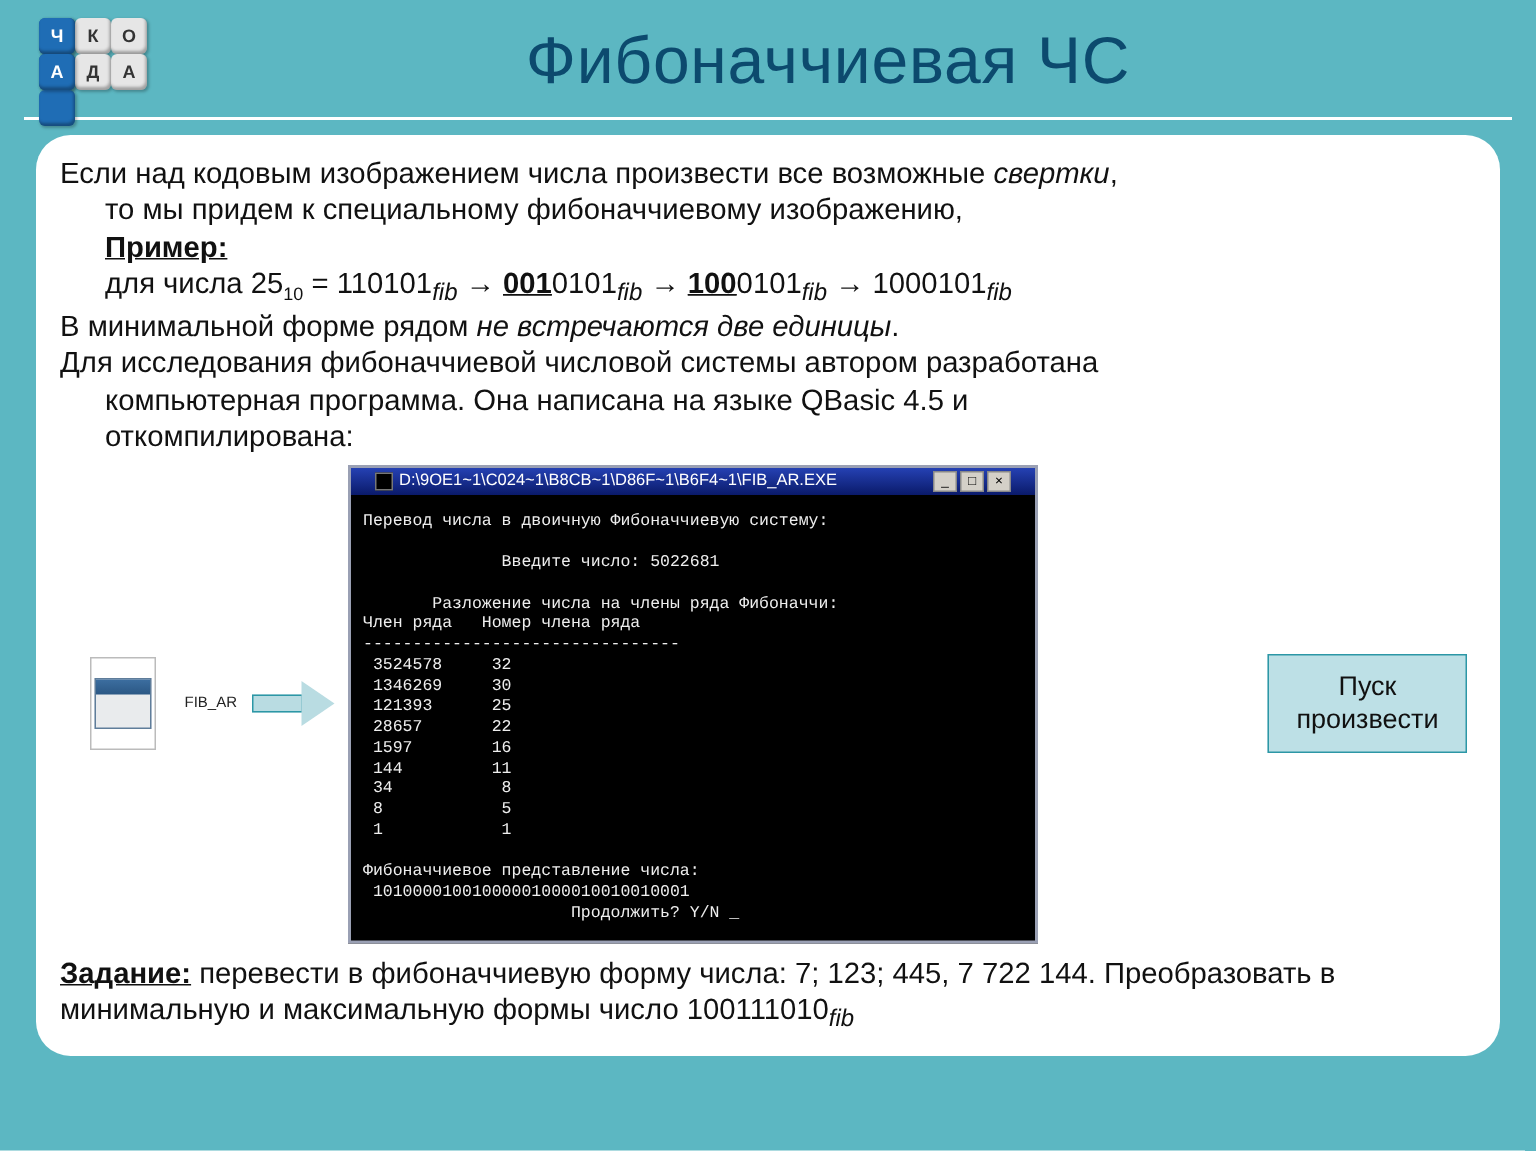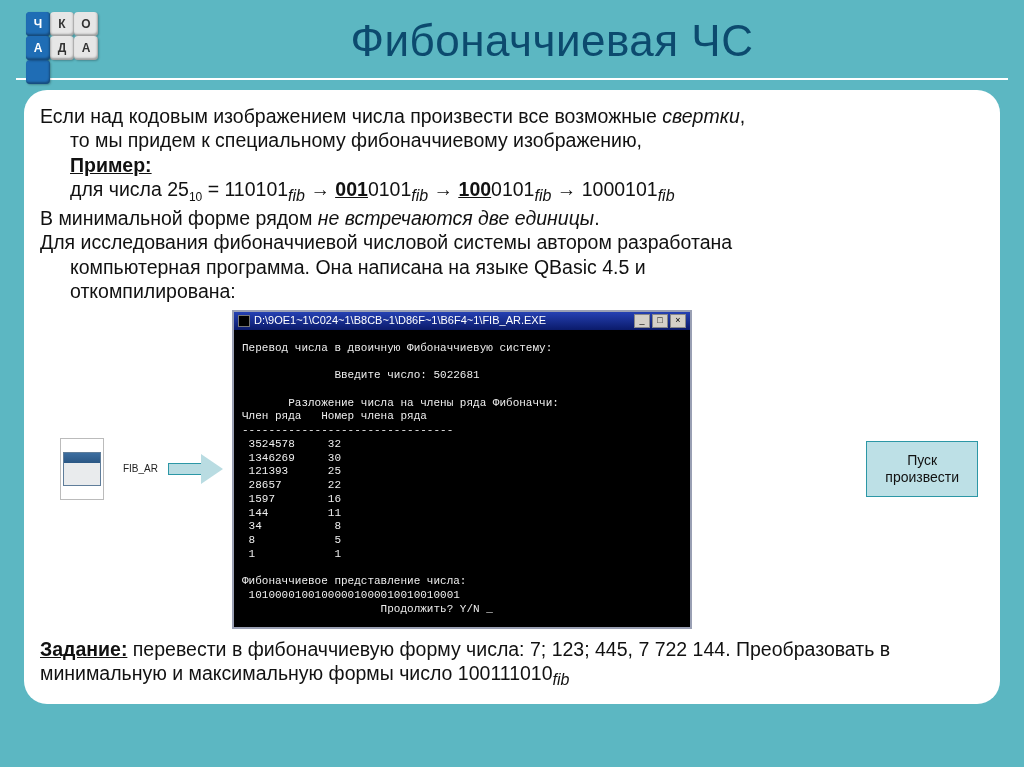--- a/index.html
+++ b/index.html
@@ -119,37 +119,37 @@
     font-family: "Courier New", monospace;
     color:#eee;
     font-size: 11px;
     line-height: 1.25;
   }
   .titlebar {
     background: linear-gradient(#2541b3,#0a1a6a);
     color:#fff;
     font-size: 11px;
     font-family: Tahoma, Arial, sans-serif;
-    padding: 2px 4px;
+    padding: 2px 16px;
     display:flex; align-items:center; justify-content:space-between;
   }
   .titlebar .left { display:flex; align-items:center; gap:4px; }
   .tb-icon { width:12px;height:12px;background:#000;border:1px solid #777; display:inline-block;}
   .win-btns { display:flex; gap:2px;}
   .win-btn { width:16px;height:14px;background:#d4d0c8;border:1px solid #888;font-size:9px;display:flex;align-items:center;justify-content:center;color:#000;}
   .con-body { padding: 12px 8px 10px 8px; min-height: 244px; white-space: pre; }
 
   .run-btn {
     margin-left: auto;
     margin-right: 6px;
     background:#bde0e6;
     border:1px solid #2c97a6;
     padding: 10px 18px;
     text-align:center;
-    font-size: 14px;
+    font-size: 18px;
     line-height:1.2;
     color:#111;
   }
   .task { margin-top: 8px; font-size: 19.5px; }
   sub { font-size: 16px; vertical-align: sub; font-style: italic;}
   .subn { font-size: 12px; vertical-align: sub; }
   b { font-weight: bold; text-decoration: underline; }
   u { text-decoration: underline; }
   i { font-style: italic; }
 </style>

